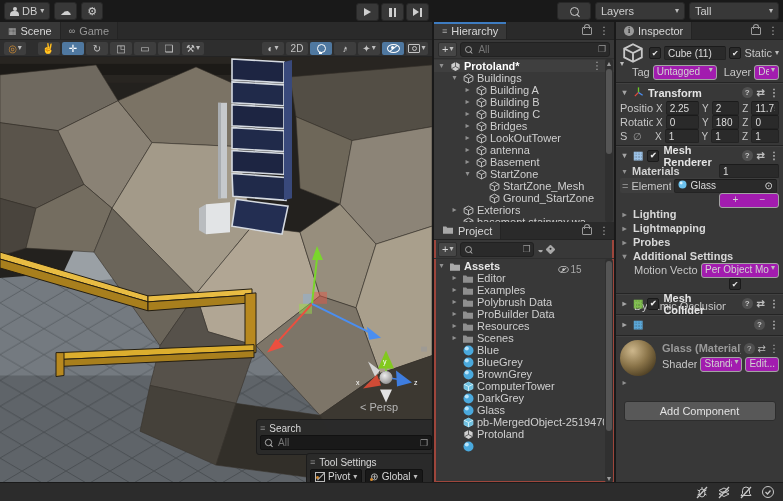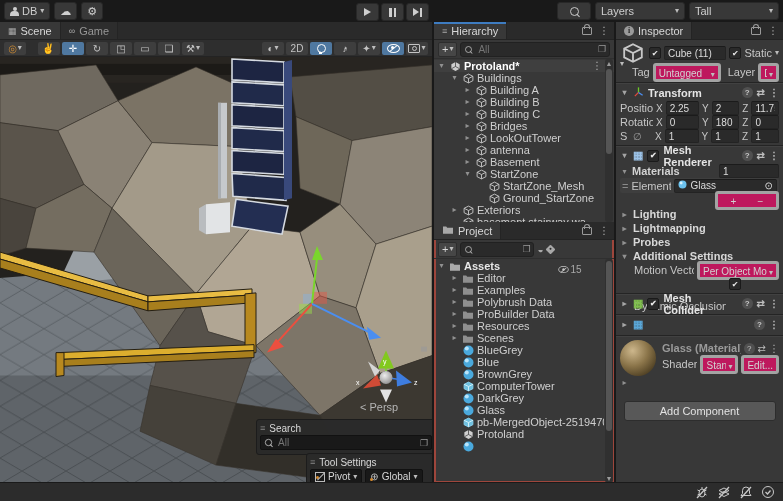--- a/index.html
+++ b/index.html
@@ -92,21 +92,21 @@
   .scroll-thumb{position:absolute;left:1px;right:1px;background:#555;border-radius:3px;}
   .scroll-arrow{position:absolute;left:0;right:0;text-align:center;font-size:7px;color:#9a9a9a;}
   .proj-ico{color:#a8a8a8;font-size:10px;display:inline-flex;align-items:center;}
   .tag-ico{width:7px;height:7px;background:#a8a8a8;transform:rotate(45deg);border-radius:1px;position:relative;display:inline-block;}
   .tag-ico::before{content:'';position:absolute;left:2.2px;top:2.2px;width:2px;height:2px;border-radius:50%;background:#2a2a2a;}
   
   .crow{display:flex;align-items:center;gap:3px;padding:0 4px;height:15px;flex:none;}
   .cube-big{width:26px;height:26px;position:relative;flex:none;display:flex;align-items:center;justify-content:center;}
   .cb{width:10px;height:10px;background:#2a2a2a;border:1px solid #1a1a1a;border-radius:2px;display:inline-flex;align-items:center;justify-content:center;font-size:8px;color:#e8e8e8;flex:none;}
   .vfield{min-width:0;background:#2a2a2a;border:1px solid #232323;border-top-color:#1b1b1b;border-radius:2px;height:12px;font-size:10px;padding:0 3px;color:#dcdcdc;outline:none;font-family:inherit;}
-  .dd{background:#be185d;border:3px solid #a3a3a3;border-radius:3px;height:13px;display:flex;align-items:flex-end;padding:0 3px;font-size:10px;gap:2px;min-width:0;}
+  .dd{background:#a21caf;border:1px solid #a3a3a3;border-radius:3px;height:13px;display:flex;align-items:flex-start;padding:0 3px;font-size:10px;gap:2px;min-width:0;}
   .dd-label{overflow:hidden;white-space:nowrap;min-width:0;}
   .comp-sep{height:1px;background:#242424;border-bottom:1px solid #414141;margin-top:2px;flex:none;}
   .comp-head{display:flex;align-items:center;gap:4px;padding:0 4px;height:17px;font-weight:bold;color:#e4e4e4;flex:none;}
   .comp-head .tri{color:#a5a5a5;}
   .help{width:11px;height:11px;border-radius:50%;background:#505050;color:#c8c8c8;font-size:8px;display:inline-flex;align-items:center;justify-content:center;flex:none;}
   .presets{color:#bdbdbd;font-size:10px;flex:none;}
   .grid-ico{font-size:11px;line-height:1;}
   .lbl-clip{overflow:hidden;white-space:nowrap;flex:none;color:#c6c6c6;}
   .axis-lbl{color:#c6c6c6;font-size:10px;flex:none;}
   .foldrow{display:flex;align-items:center;gap:4px;padding:0 4px;height:14px;font-weight:bold;color:#d8d8d8;flex:none;}
@@ -647,31 +647,31 @@
               <span class="tlabel">Scenes</span>
             </div>
             <div class="tree-row" style="padding-left: 16px;">
               <span class="tri"></span>
               <span class="titem-icon">
                 <svg width="11" height="11">
                   <circle cx="5.5" cy="5.5" r="5" fill="#4aa9dd"></circle>
                   <circle cx="3.8" cy="3.5" r="2" fill="#b9e4fa"></circle>
                 </svg>
               </span>
-              <span class="tlabel">BlueGrey</span>
+              <span class="tlabel">Blue</span>
             </div>
             <div class="tree-row" style="padding-left: 16px;">
               <span class="tri"></span>
               <span class="titem-icon">
                 <svg width="11" height="11">
                   <circle cx="5.5" cy="5.5" r="5" fill="#4aa9dd"></circle>
                   <circle cx="3.8" cy="3.5" r="2" fill="#b9e4fa"></circle>
                 </svg>
               </span>
-              <span class="tlabel">Blue</span>
+              <span class="tlabel">BlueGrey</span>
             </div>
             <div class="tree-row" style="padding-left: 16px;">
               <span class="tri"></span>
               <span class="titem-icon">
                 <svg width="11" height="11">
                   <circle cx="5.5" cy="5.5" r="5" fill="#4aa9dd"></circle>
                   <circle cx="3.8" cy="3.5" r="2" fill="#b9e4fa"></circle>
                 </svg>
               </span>
               <span class="tlabel">BrownGrey</span>

